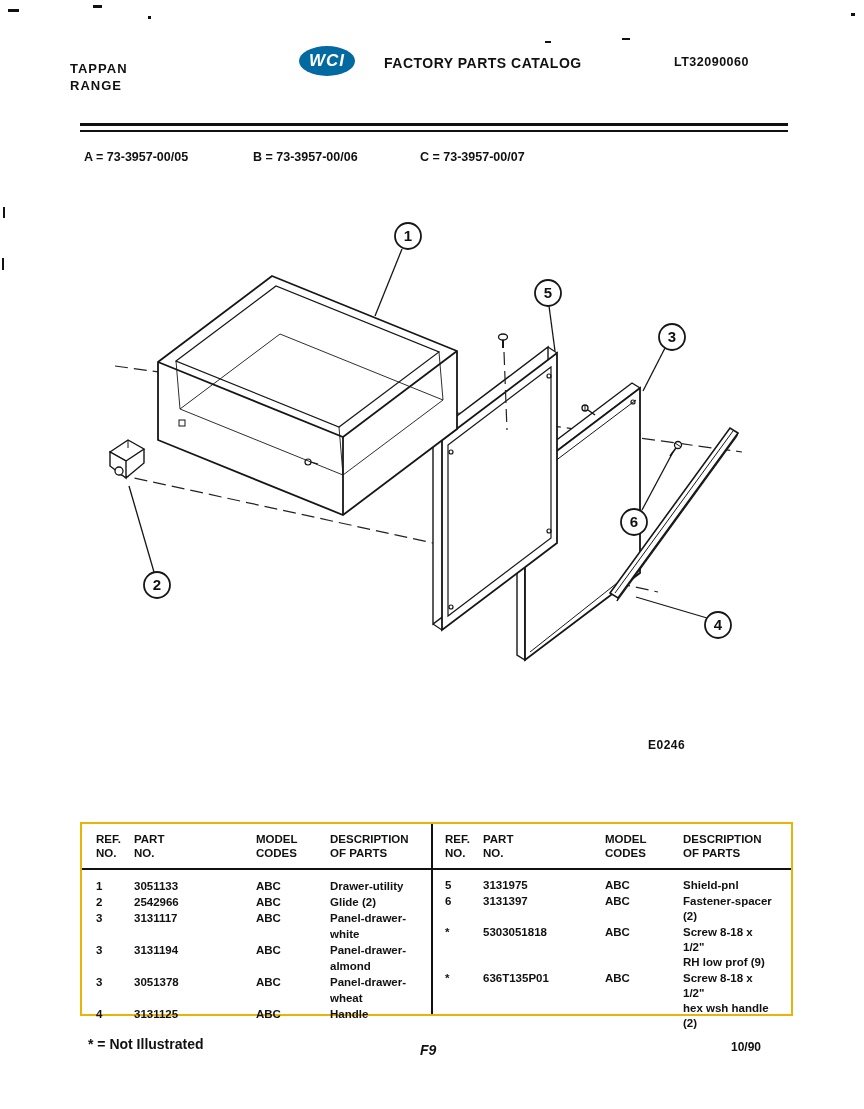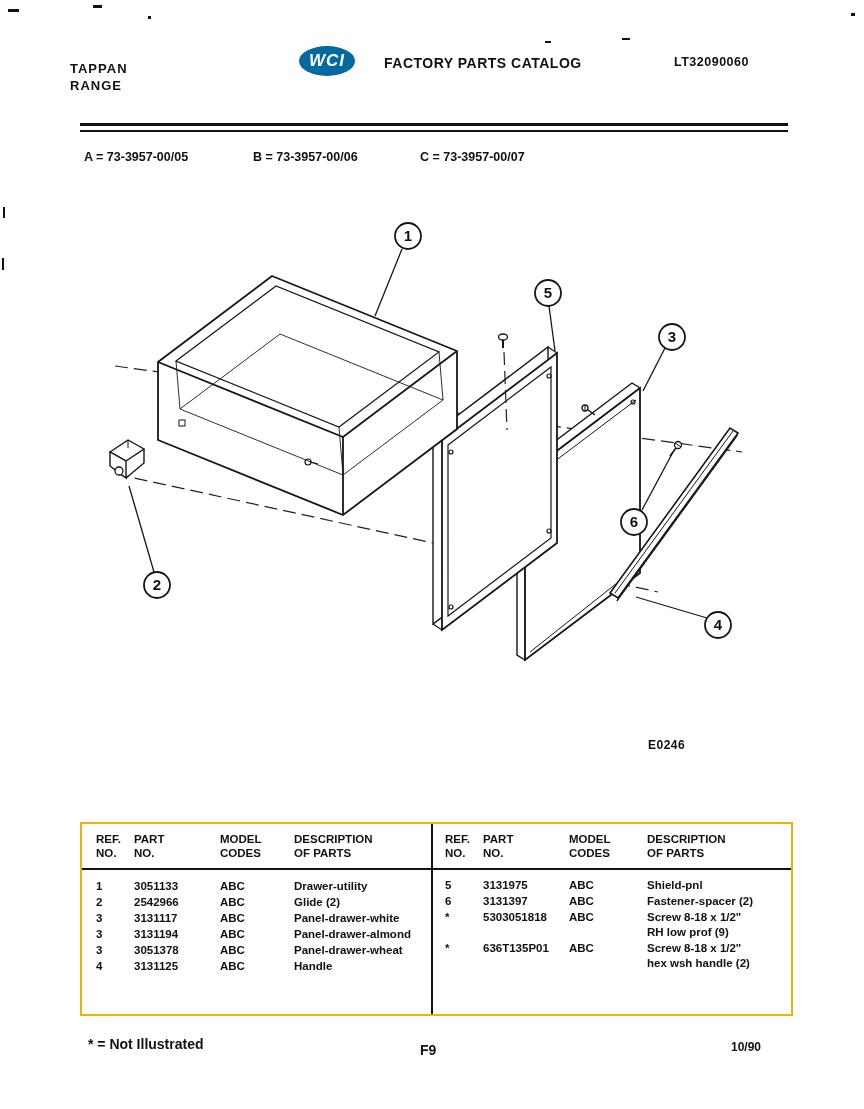--- a/index.html
+++ b/index.html
@@ -41,28 +41,28 @@
   .hrule { position:absolute; left:0; right:0; top:44px; height:2px; background:#111; }
   .half { position:absolute; top:0; bottom:0; font-size:11.5px; font-weight:bold; }
   .half.lt { left:0; width:349px; }
   .half.rt { left:351px; right:0; }
   .trow { display:flex; line-height:16px; }
   .thead { display:flex; margin-top:8px; line-height:14px; }
   .rows { margin-top:18px; }
   .rt .trow { line-height:15px; margin-bottom:1px; }
   .c-ref  { width:52px; padding-left:14px; box-sizing:border-box; }
   .c-part { width:86px; }
-  .c-model{ width:74px; }
+  .c-model{ width:74px;margin-left:36px; }
   .c-desc { flex:1; padding-right:16px; }
   .rt .c-ref { width:50px; padding-left:12px; }
   .rt .c-model { width:78px; }
 
   
   .foot-note { left:88px;  top:1036px; font-size:14px; }
-  .page-num  { left:420px; top:1042px; font-size:14px; }
+  .page-num  { left:420px; top:1042px; font-size:14px;font-style:italic; }
   .rev-date  { left:731px; top:1040px; font-size:12px;text-align:center; }
 
   
   .art { position:absolute; background:#111; }
 </style>
 </head>
 <body>
 
 <div class="page">
 

